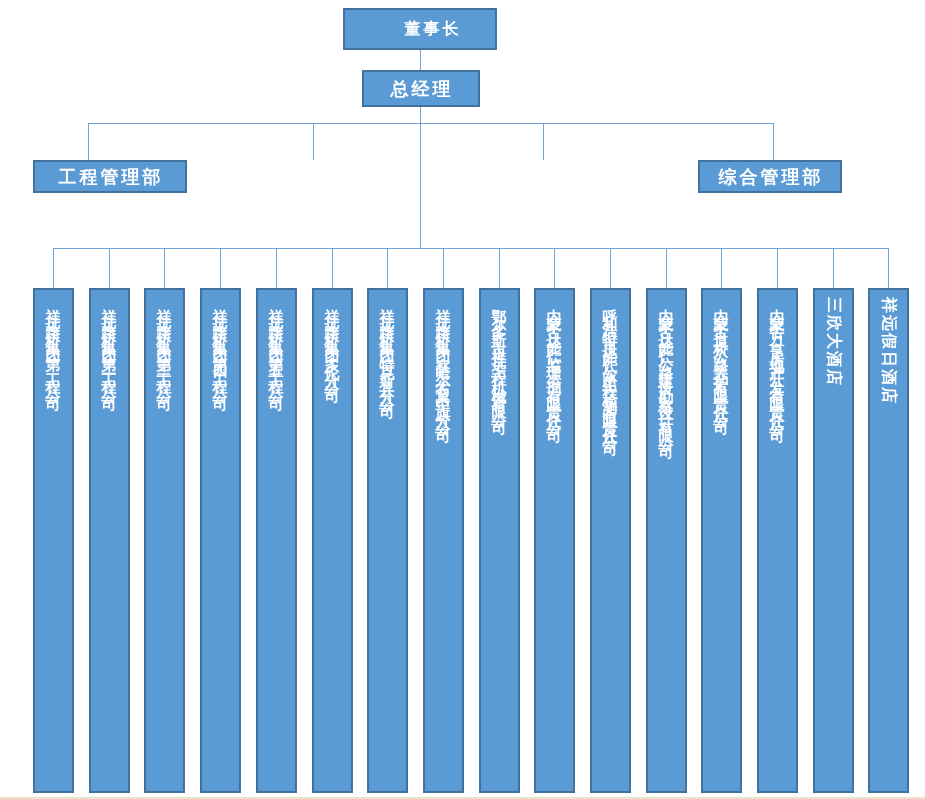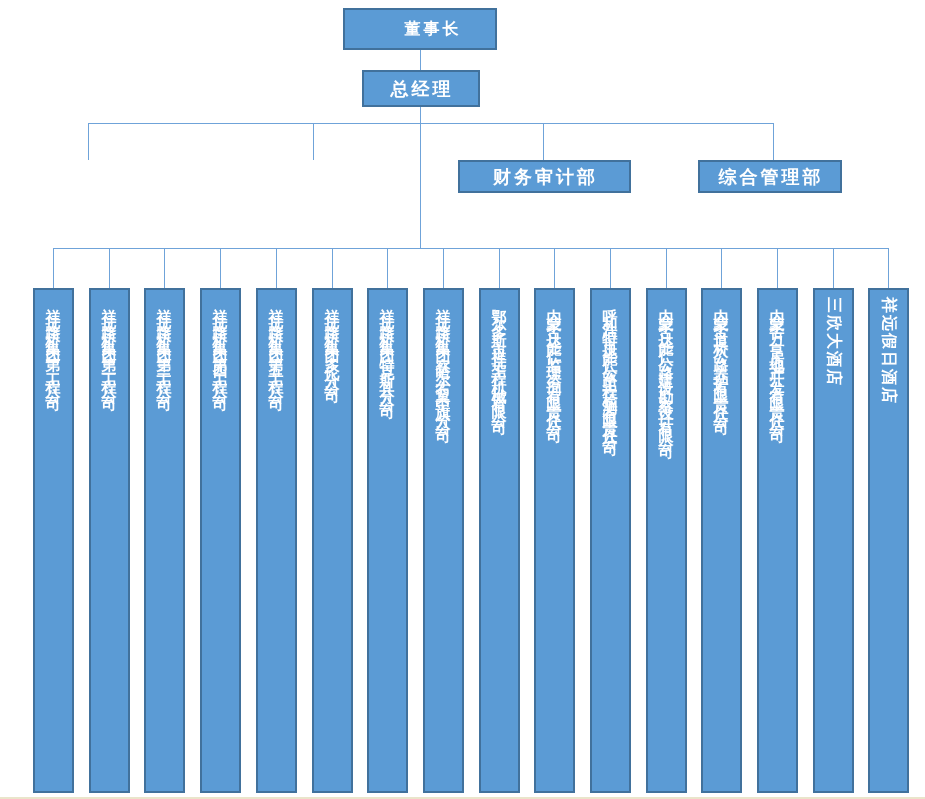--- a/index.html
+++ b/index.html
@@ -63,22 +63,22 @@
   <div class="vline" style="left:833px;top:248px;height:40px;"></div>
   <div class="vline" style="left:888px;top:248px;height:40px;"></div>
 
   <div class="box hbox" style="left:343px;top:8px;width:154px;height:42px;font-size:16px;padding-left:24px;">
     <span class="lbl">董事长</span>
   </div>
   <div class="box hbox" style="left:362px;top:70px;width:118px;height:37px;">
     <span class="lbl">总经理</span>
   </div>
 
-  <div class="box hbox" style="left:458px;top:160px;width:173px;height:33px;">
-    <span class="lbl">财务审计部</span>
+  <div class="box hbox" style="left:33px;top:160px;width:154px;height:33px;">
+    <span class="lbl">工程管理部</span>
   </div>
   <div class="box hbox" style="left:698px;top:160px;width:144px;height:33px;">
     <span class="lbl">综合管理部</span>
   </div>
 
   <div class="box unit" style="left:33px;top:288px;width:41px;height:505px;">
       <span class="vtext">祥远路桥集团第一工程公司</span>
     </div>
   <div class="box unit" style="left:89px;top:288px;width:41px;height:505px;">
       <span class="vtext">祥远路桥集团第二工程公司</span>

